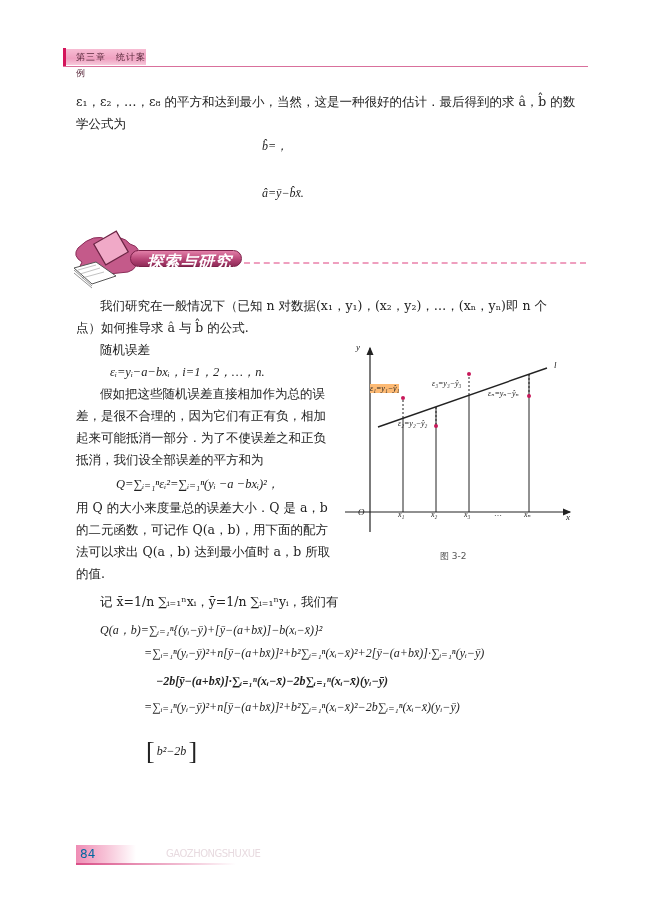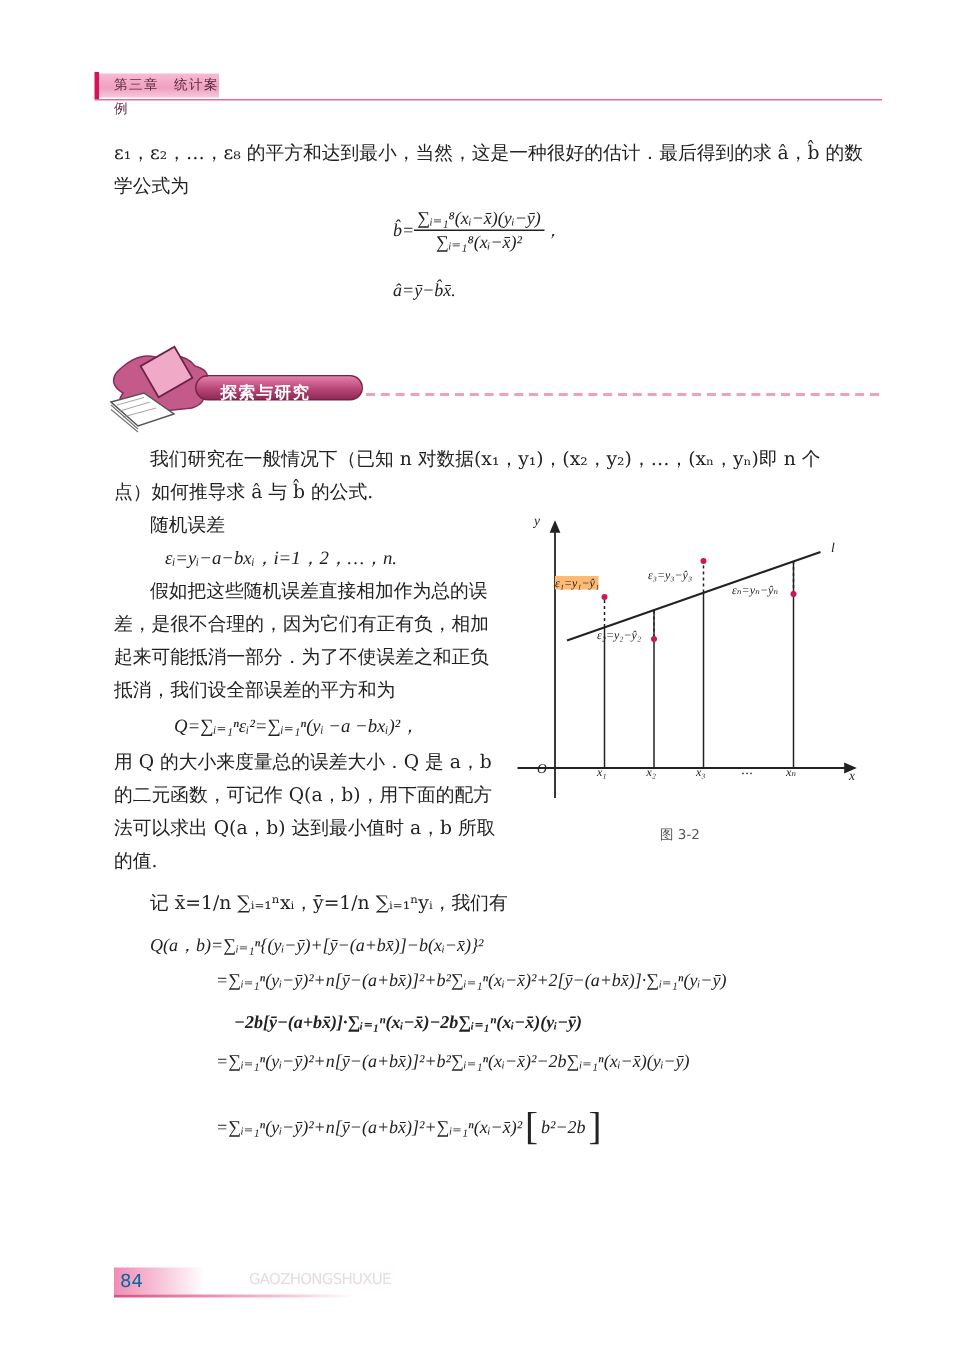--- a/index.html
+++ b/index.html
@@ -13,21 +13,21 @@
              font-family:"DejaVu Sans","Liberation Sans",sans-serif; font-size:9px;
              color:#5a2a3c; line-height:16px; padding-left:10px; box-sizing:border-box; letter-spacing:1px; }
   .hdr-line { left:63px; top:66px; width:525px; height:1px; background:#d9709c; }
   .t { font-size:12.5px; line-height:20px; white-space:nowrap; }
   .m { font-family:"Liberation Serif","DejaVu Serif",serif; font-style:italic; }
   .f { font-size:12px; white-space:nowrap; }
   
   .banner-pill { left:130px; top:250px; width:112px; height:17px; border-radius:11px;
                  background:linear-gradient(180deg,#e27fa8 0%,#b84677 55%,#8f2c58 100%);
                  border:1px solid #7b2049; color:#fff; font-family:"DejaVu Sans","Liberation Sans",sans-serif;
-                 font-weight:bold; font-size:11px; line-height:22px; padding-left:16px; box-sizing:border-box; letter-spacing:1px; }
+                 font-weight:bold; font-size:16px; line-height:22px; padding-left:16px; box-sizing:border-box; letter-spacing:1px;font-style:italic; }
   .banner-dash { left:244px; top:262px; width:342px; height:0; border-top:2px dashed #ef9fbf; }
   
   .pg-box { left:76px; top:845px; width:60px; height:18px;
             background:linear-gradient(90deg,#ef8db5 0%,#f7c3d7 50%,#fff 100%); }
   .pg-num { left:80px; top:845px; font-family:"DejaVu Sans","Liberation Sans",sans-serif; font-size:12px; color:#0369a1; line-height:18px; }
   .pg-brand { left:140px; top:845px; font-family:"DejaVu Sans","Liberation Sans",sans-serif; font-size:10px; color:#e8dbe0; line-height:18px; letter-spacing:-0.5px;margin-left:26px; }
   .pg-line { left:76px; top:863px; width:160px; height:2px;
              background:linear-gradient(90deg,#d94f87,#f3c4d7 70%,#fff); }
   .caption { font-family:"DejaVu Sans","Liberation Sans",sans-serif; font-size:9px; color:#555; }
   .frac { display:inline-block; vertical-align:middle; text-align:center; }
@@ -39,24 +39,20 @@
 
 <div class="abs hdr-bar"></div>
 <div class="abs hdr-tab">第三章　统计案例</div>
 <div class="abs hdr-line"></div>
 
 <div class="abs t" style="left:76px;top:92px;">ε₁，ε₂，…，ε₈ 的平方和达到最小，当然，这是一种很好的估计．最后得到的求 â，b̂ 的数</div>
 <div class="abs t" style="left:76px;top:114px;text-align:center;">学公式为</div>
 
 <div class="abs f m" style="left:262px;top:138px;display:flex;align-items:center;">
   <span>b̂=</span>
-  <span class="frac">
-    <span class="num">∑ᵢ₌₁⁸(xᵢ−x̄)(yᵢ−ȳ)</span>
-    <span class="den">∑ᵢ₌₁⁸(xᵢ−x̄)²</span>
-  </span>
   <span>，</span>
 </div>
 <div class="abs f m" style="left:262px;top:186px;">â=ȳ−b̂x̄.</div>
 
 <svg class="abs" style="left:68px;top:228px;" width="80" height="62">
   <path d="M10 20 Q4 28 14 34 Q6 46 22 48 L60 44 Q72 40 66 30 Q76 20 62 16 Q54 6 40 12 Q26 4 10 20Z" fill="#c45a8a" stroke="#8a2c58" stroke-width="1"></path>
   <rect x="30" y="8" width="26" height="24" transform="rotate(-30 43 20)" fill="#f0a9c7" stroke="#6b2444" stroke-width="1.2"></rect>
   <path d="M6 40 L28 34 L48 48 L24 56Z" fill="#fff" stroke="#555" stroke-width="1"></path>
   <path d="M10 42 L28 37 M12 46 L32 40 M14 50 L36 44" stroke="#999" stroke-width="0.6"></path>
   <path d="M6 42 L24 58 M6 45 L24 60" stroke="#777" stroke-width="0.8"></path>
@@ -119,21 +115,20 @@
 <div class="abs m" style="left:398px;top:419px;font-size:8px;">ε₂=y₂−ŷ₂</div>
 <div class="abs m" style="left:432px;top:379px;font-size:8px;background:#fff;">ε₃=y₃−ŷ₃</div>
 <div class="abs m" style="left:488px;top:389px;font-size:8px;">εₙ=yₙ−ŷₙ</div>
 <div class="abs caption" style="left:440px;top:550px;">图 3-2</div>
 
 <div class="abs f m" style="left:100px;top:622px;">Q(a，b)=∑ᵢ₌₁ⁿ{(yᵢ−ȳ)+[ȳ−(a+bx̄)]−b(xᵢ−x̄)}²</div>
 <div class="abs f m" style="left:144px;top:646px;">=∑ᵢ₌₁ⁿ(yᵢ−ȳ)²+n[ȳ−(a+bx̄)]²+b²∑ᵢ₌₁ⁿ(xᵢ−x̄)²+2[ȳ−(a+bx̄)]·∑ᵢ₌₁ⁿ(yᵢ−ȳ)</div>
 <div class="abs f m" style="left:156px;top:674px;font-weight:bold;">−2b[ȳ−(a+bx̄)]·∑ᵢ₌₁ⁿ(xᵢ−x̄)−2b∑ᵢ₌₁ⁿ(xᵢ−x̄)(yᵢ−ȳ)</div>
 <div class="abs f m" style="left:144px;top:700px;">=∑ᵢ₌₁ⁿ(yᵢ−ȳ)²+n[ȳ−(a+bx̄)]²+b²∑ᵢ₌₁ⁿ(xᵢ−x̄)²−2b∑ᵢ₌₁ⁿ(xᵢ−x̄)(yᵢ−ȳ)</div>
 <div class="abs f m" style="left:144px;top:738px;display:flex;align-items:center;">
-  <span>=∑ᵢ₌₁ⁿ(yᵢ−ȳ)²+n[ȳ−(a+bx̄)]²+∑ᵢ₌₁ⁿ(xᵢ−x̄)²</span>
   <span style="font-size:26px;font-style:normal;line-height:1;margin:0 2px;">[</span>
   <span>b²−2b</span>
   <span style="font-size:26px;font-style:normal;line-height:1;margin-left:2px;">]</span>
 </div>
 
 <div class="abs pg-box"></div>
 <div class="abs pg-num">84</div>
 <div class="abs pg-brand">GAOZHONGSHUXUE</div>
 <div class="abs pg-line"></div>
 

